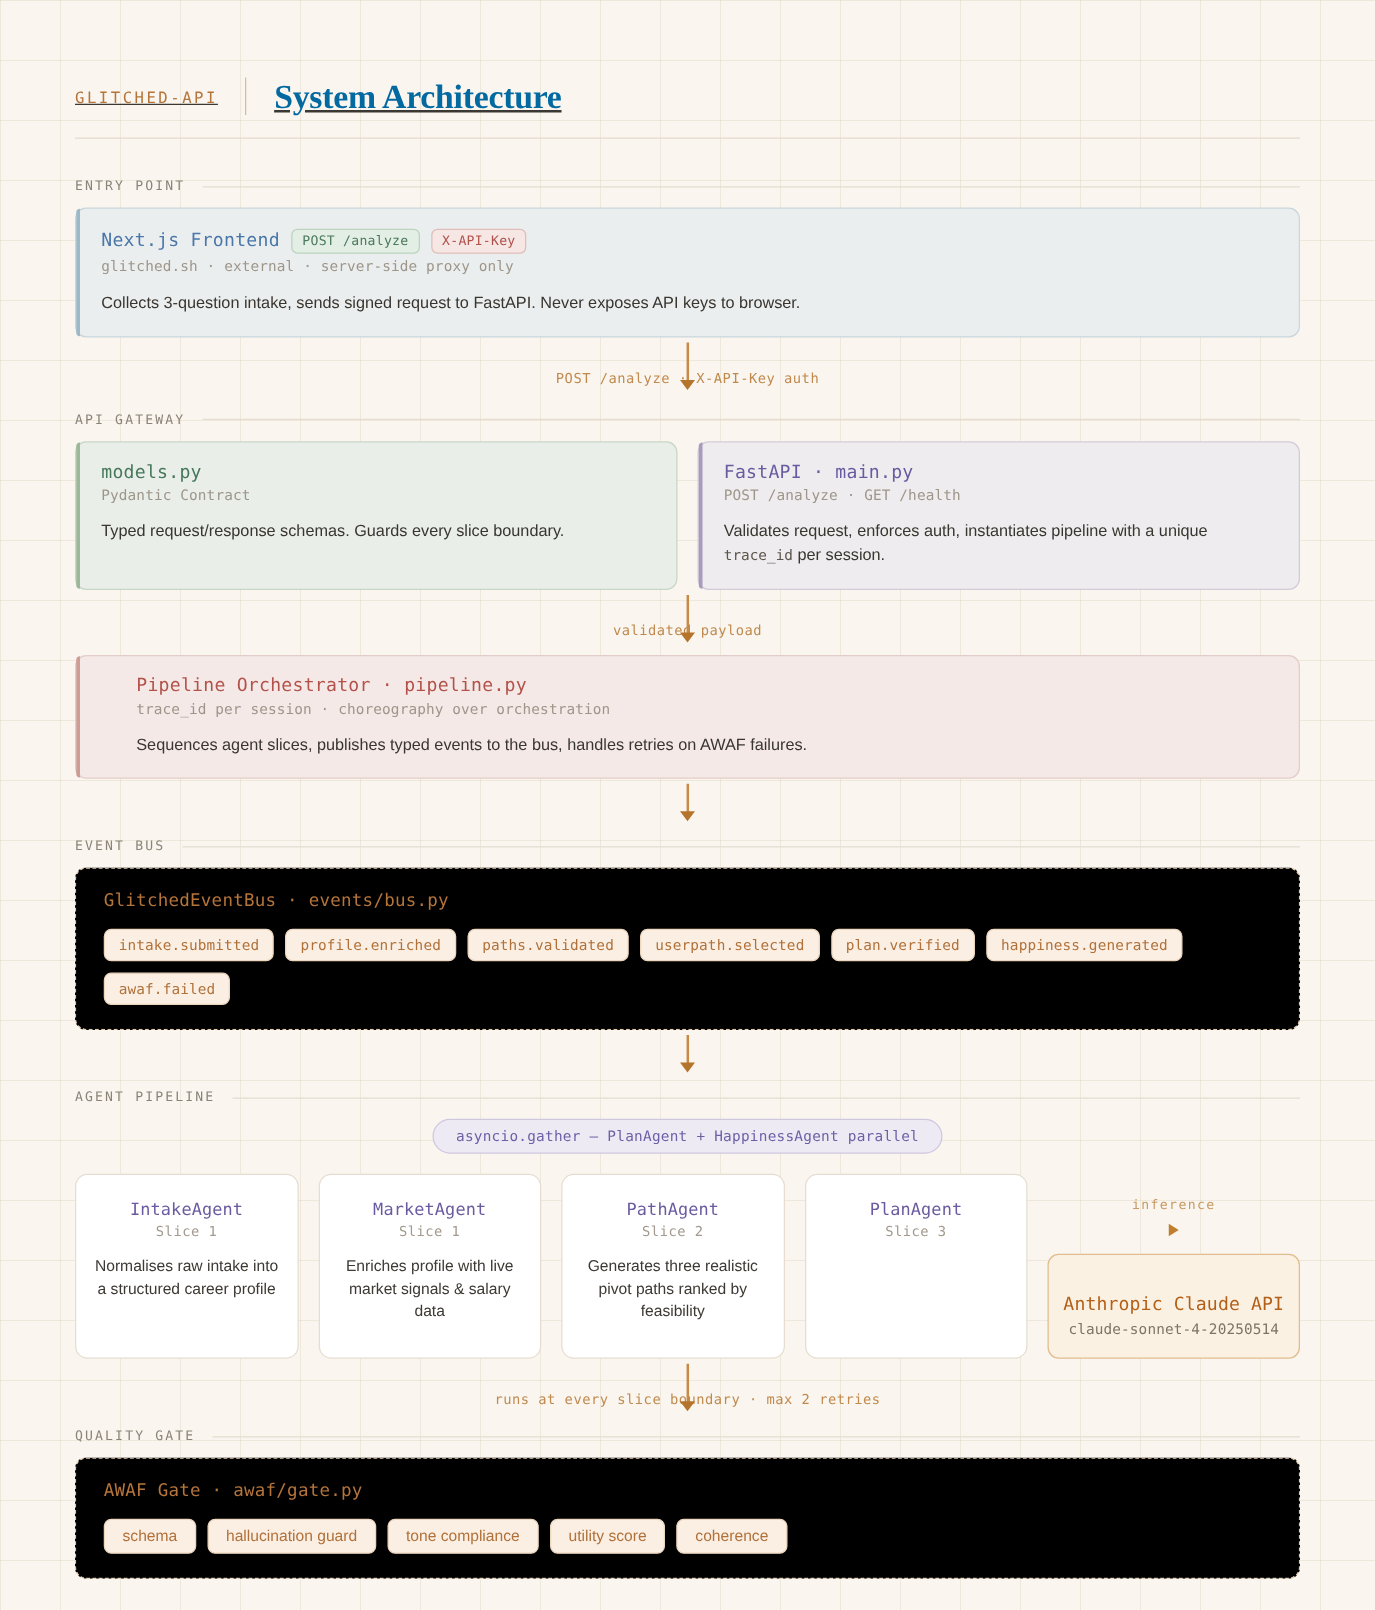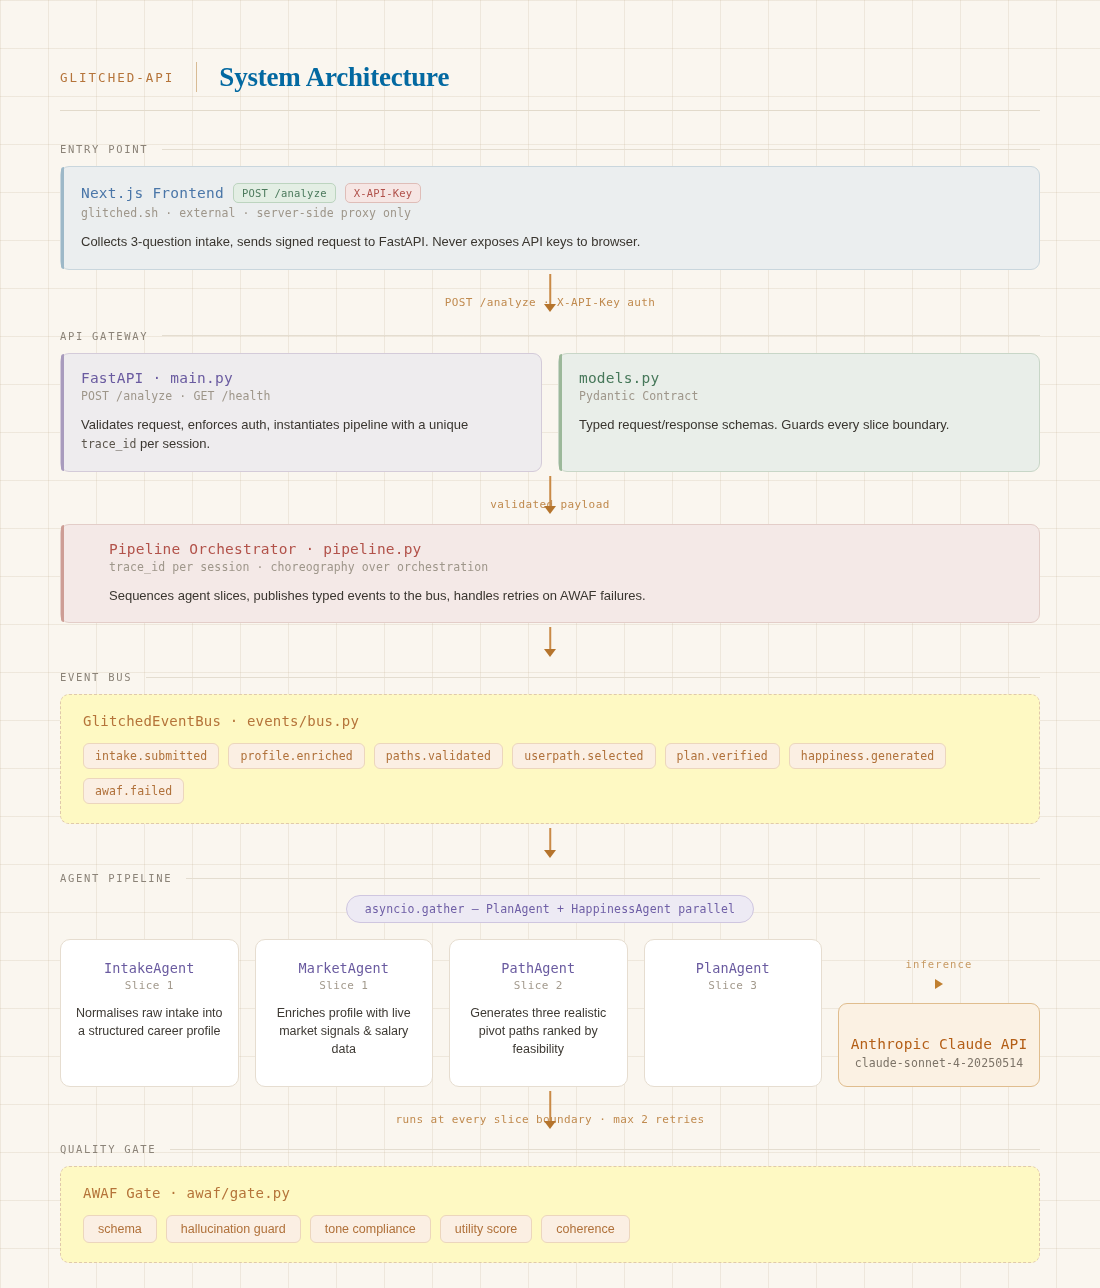--- a/index.html
+++ b/index.html
@@ -26,20 +26,21 @@
     padding: 0 60px;
   }
 
   
   .header {
     display: flex;
     align-items: center;
     gap: 0;
     height: 110px;
     padding-top: 44px;
+    text-decoration: underline;
   }
   .brand {
     font-family: "DejaVu Sans Mono", monospace;
     font-size: 12.5px;
     letter-spacing: 2.0px;
     color: #b5743a;
     padding-right: 22px;
   }
   .brand-rule {
     width: 1px;
@@ -134,21 +135,21 @@
 
   .card--green  { background: #e9eee9; border-color: #c8d6c7; }
   .card--green .accent { background: #9cb89a; }
   .card--green .card-title { color: #47785a; }
 
   .card--rose   { background: #f4e9e7; border-color: #e3cdc8; padding-left: 48px; }
   .card--rose .accent { background: #cd9d95; }
   .card--rose .card-title { color: #b2524a; }
 
   .card--dashed {
-    background: #fef9c3;
+    background: #000000;
     border: 1px dashed #e0c9ab;
     padding: 18px 12px 19px 22px;
   }
   .card--dashed .card-title { color: #b5743a; font-size: 14px; }
 
   
   .badge {
     font-family: "DejaVu Sans Mono", monospace;
     font-size: 10.5px;
     letter-spacing: 0.2px;
@@ -357,32 +358,32 @@
     <span class="conn-label">POST /analyze · X-API-Key auth</span>
     <span class="head"></span>
   </div>
 
   <div class="section-head" style="margin-top:8px;">
     <span class="section-label">API GATEWAY</span>
     <span class="section-line"></span>
   </div>
 
   <div class="row2">
+    <div class="card card--green">
+      <span class="accent"></span>
+      <div class="card-title">models.py</div>
+      <div class="card-sub">Pydantic Contract</div>
+      <div class="card-body">Typed request/response schemas. Guards every slice boundary.</div>
+    </div>
+
     <div class="card card--purple">
       <span class="accent"></span>
       <div class="card-title">FastAPI · main.py</div>
       <div class="card-sub">POST /analyze · GET /health</div>
       <div class="card-body"><span>Validates request, enforces auth, instantiates pipeline with a unique </span><code>trace_id</code><span> per session.</span></div>
-    </div>
-
-    <div class="card card--green">
-      <span class="accent"></span>
-      <div class="card-title">models.py</div>
-      <div class="card-sub">Pydantic Contract</div>
-      <div class="card-body">Typed request/response schemas. Guards every slice boundary.</div>
     </div>
   </div>
 
   <div class="connector">
     <span class="stem"></span>
     <span class="conn-label">validated payload</span>
     <span class="head"></span>
   </div>
 
 

